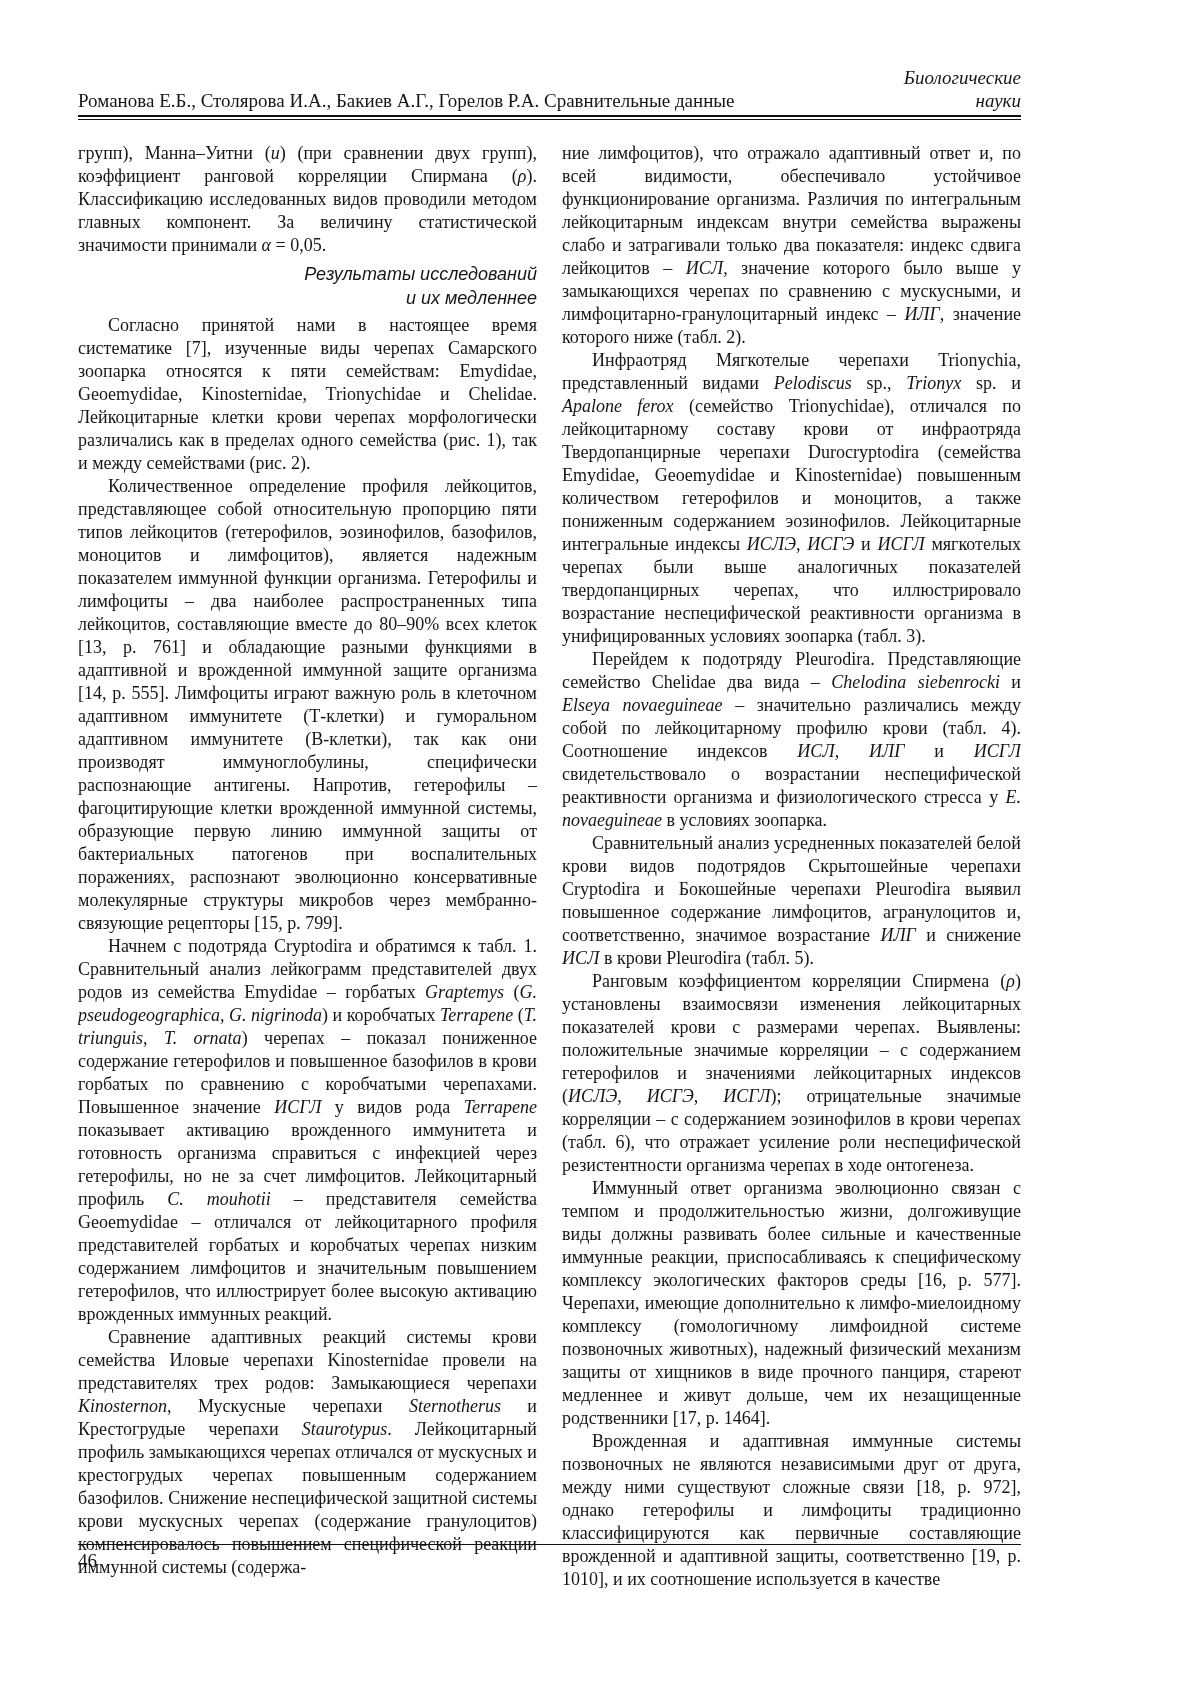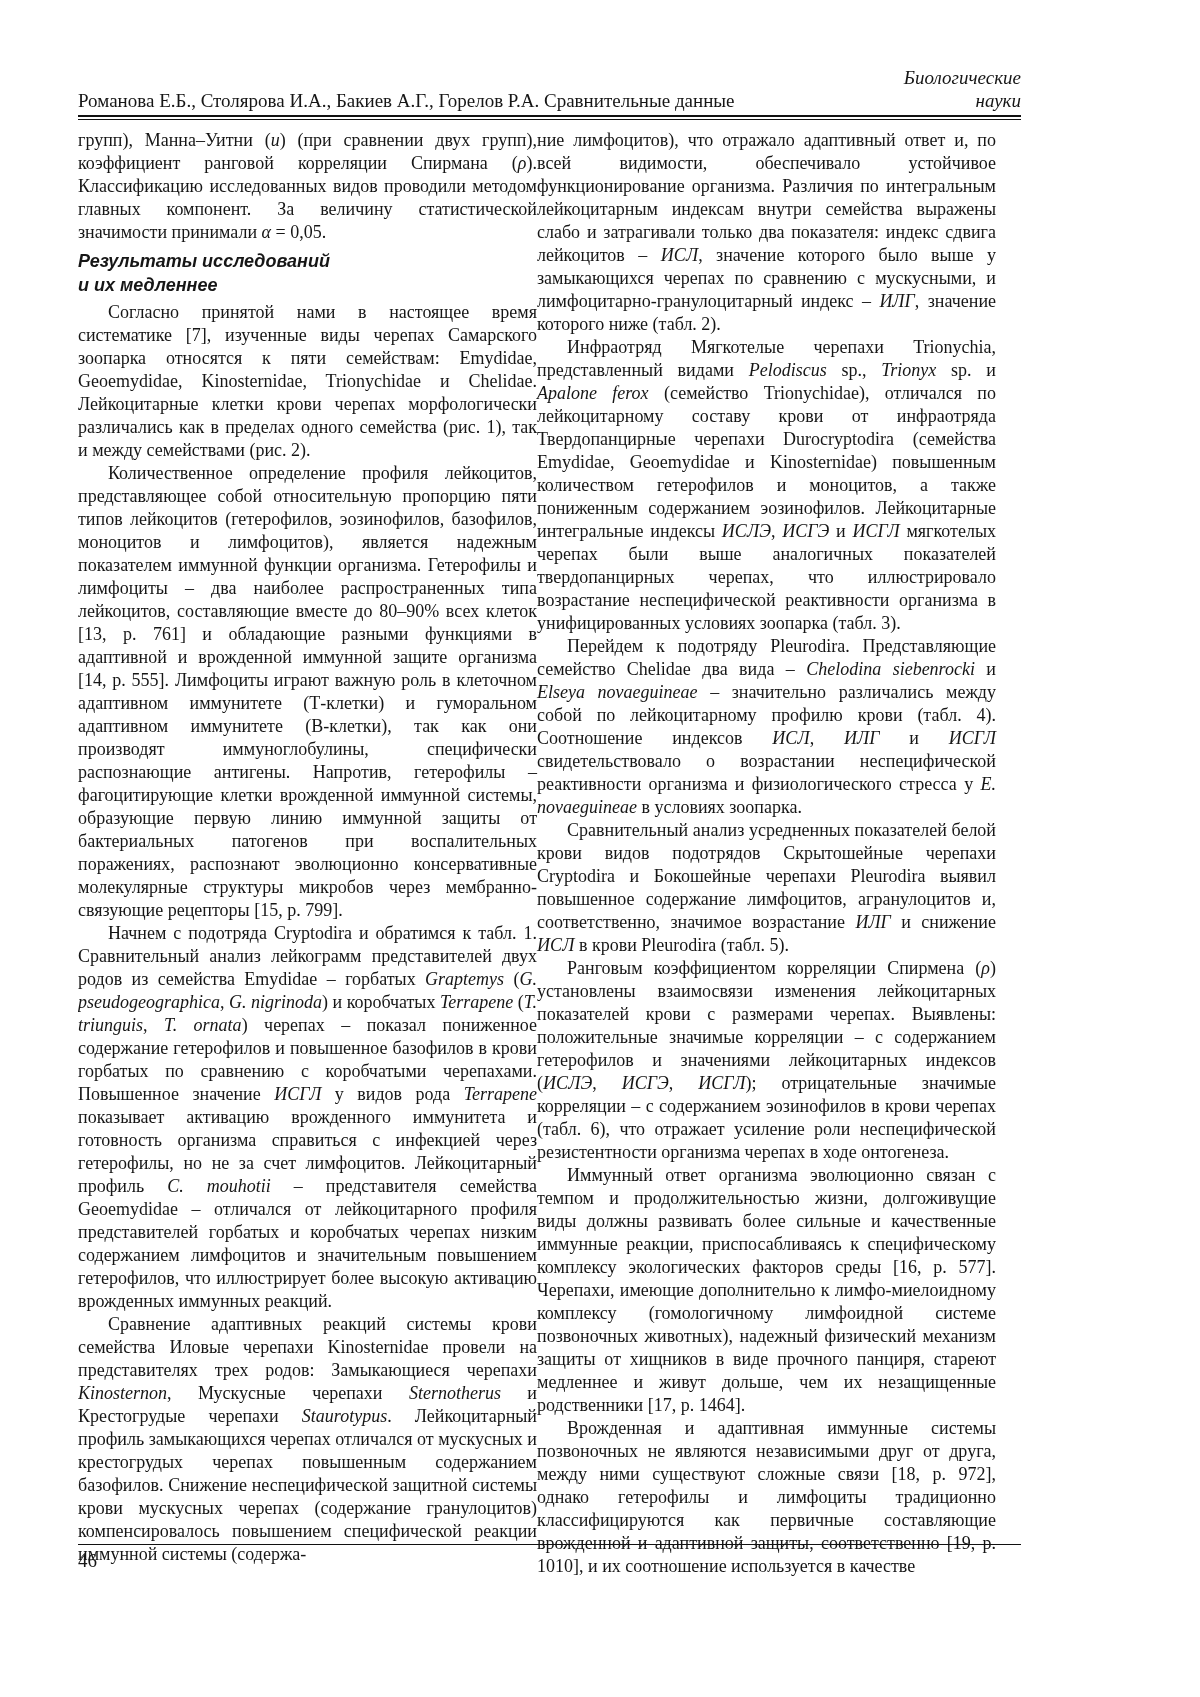--- a/index.html
+++ b/index.html
@@ -32,46 +32,46 @@
   .rh-left { text-align: left; }
   .rh-right { text-align: right; font-style: italic; }
   .header-rule {
     margin-top: 3px;
     height: 2px;
     border-top: 2px solid #111;
     border-bottom: 1px solid #111;
   }
   .columns {
     display: flex;
-    margin-top: 9px;
+    gap: 25px;
+    margin-top: 22px;
     height: 1498px;
     overflow: hidden;
   }
   .col {
     width: 459px;
     text-align: justify;
     font-size: 18px;
     line-height: 23px;
   }
   .col p.para {
     margin: 0;
   }
   .col p.para.indent {
     text-indent: 30px;
   }
   .it { font-style: italic; }
   .section-heading {
-    text-align: left;
+    text-align: right;
     font-family: "Liberation Sans", "DejaVu Sans", sans-serif;
     font-style: italic;
     font-size: 18px;
     line-height: 24px;
     margin: 5px 0 4px 0;
     text-indent: 0;
-    font-weight: bold;
   }
   .footer {
     position: absolute;
     left: 78px;
     top: 1544px;
     width: 943px;
     border-top: 1px solid #111;
     padding-top: 4px;
     display: flex;
     justify-content: space-between;

